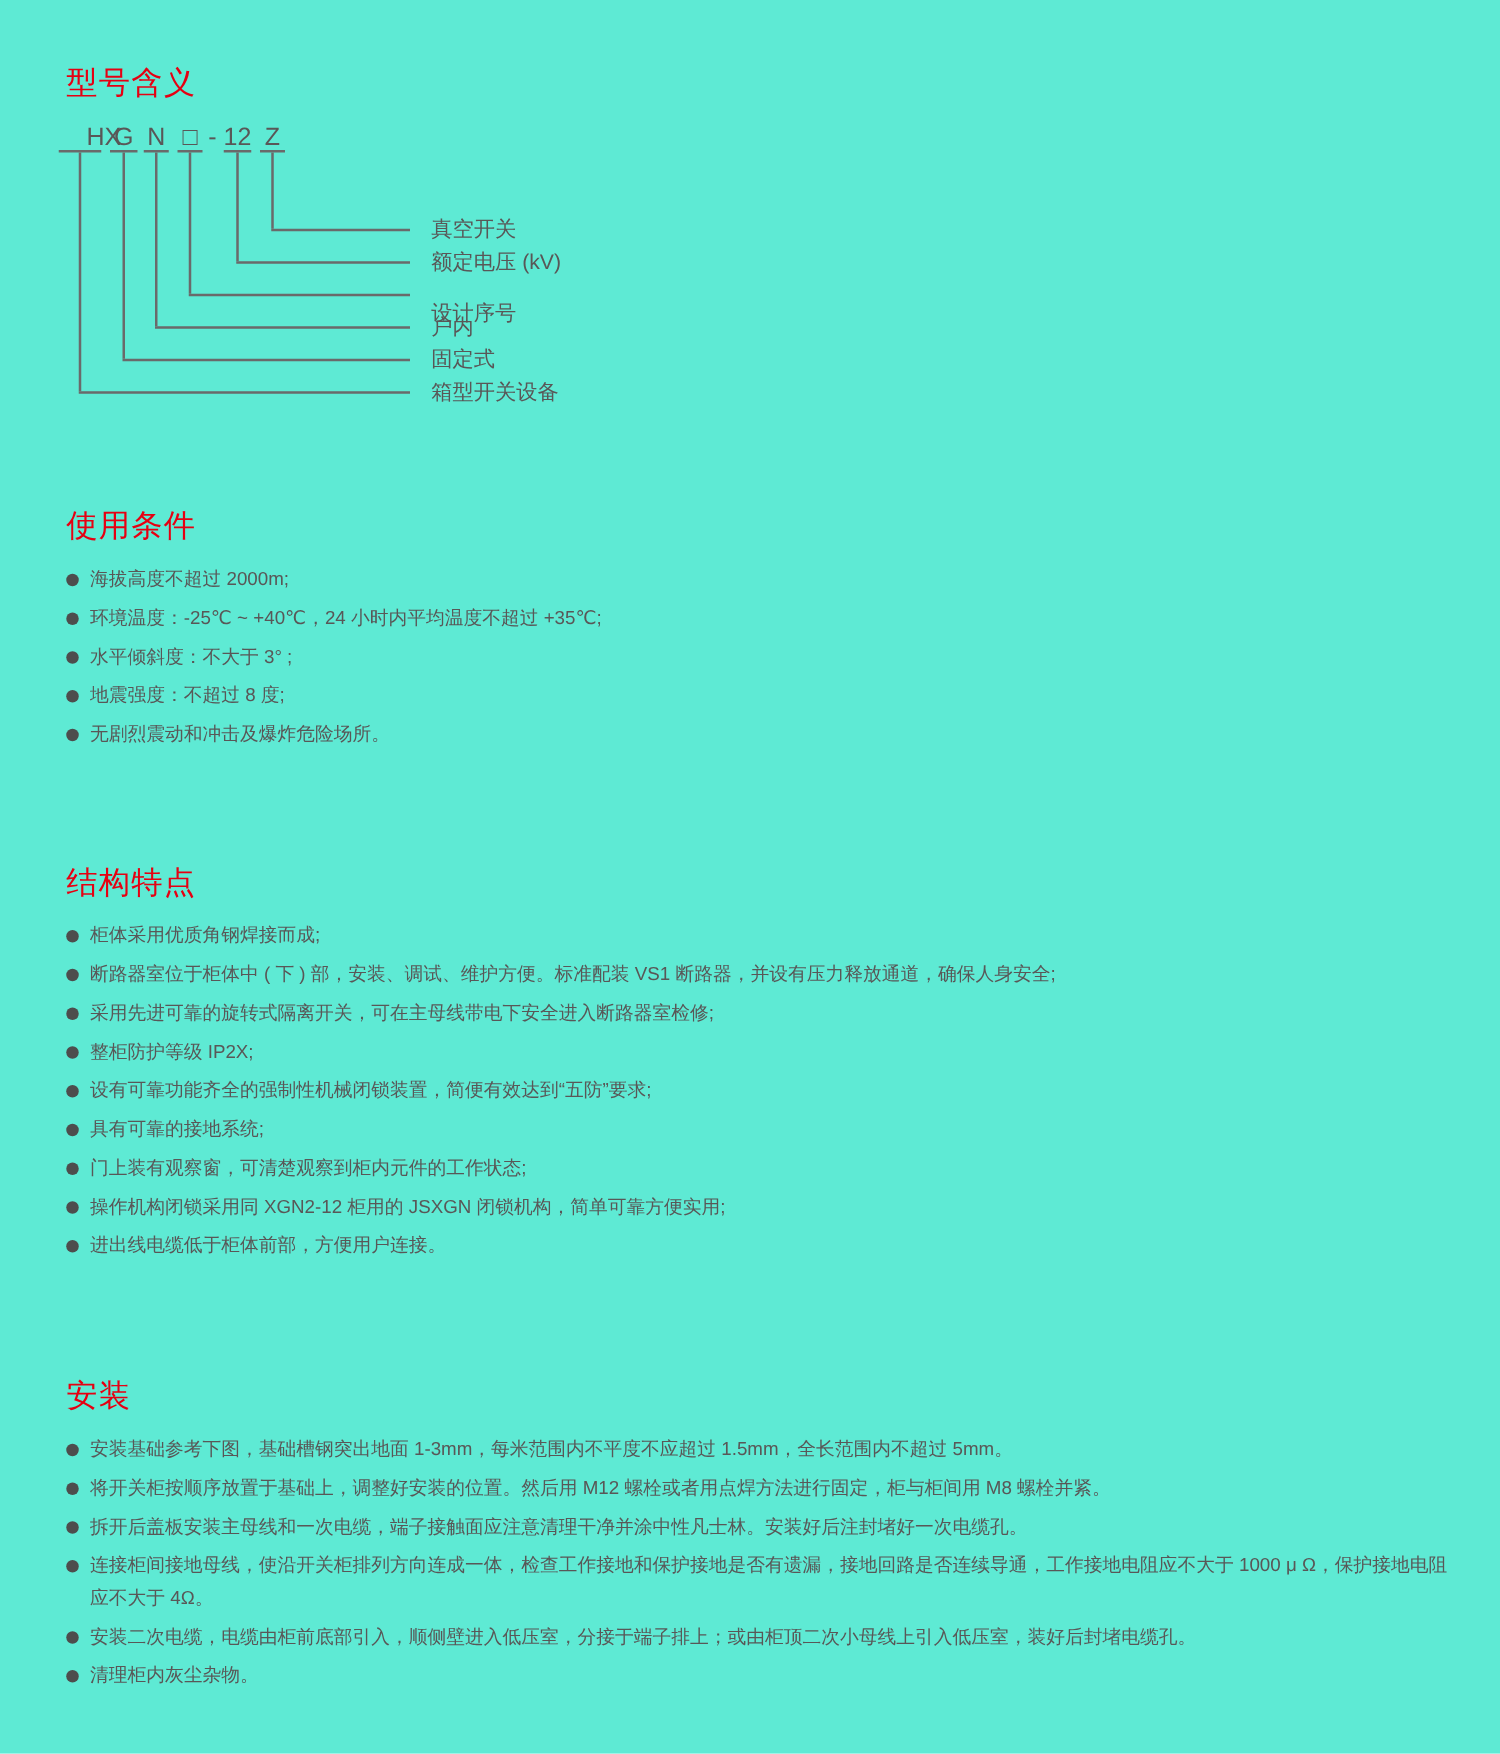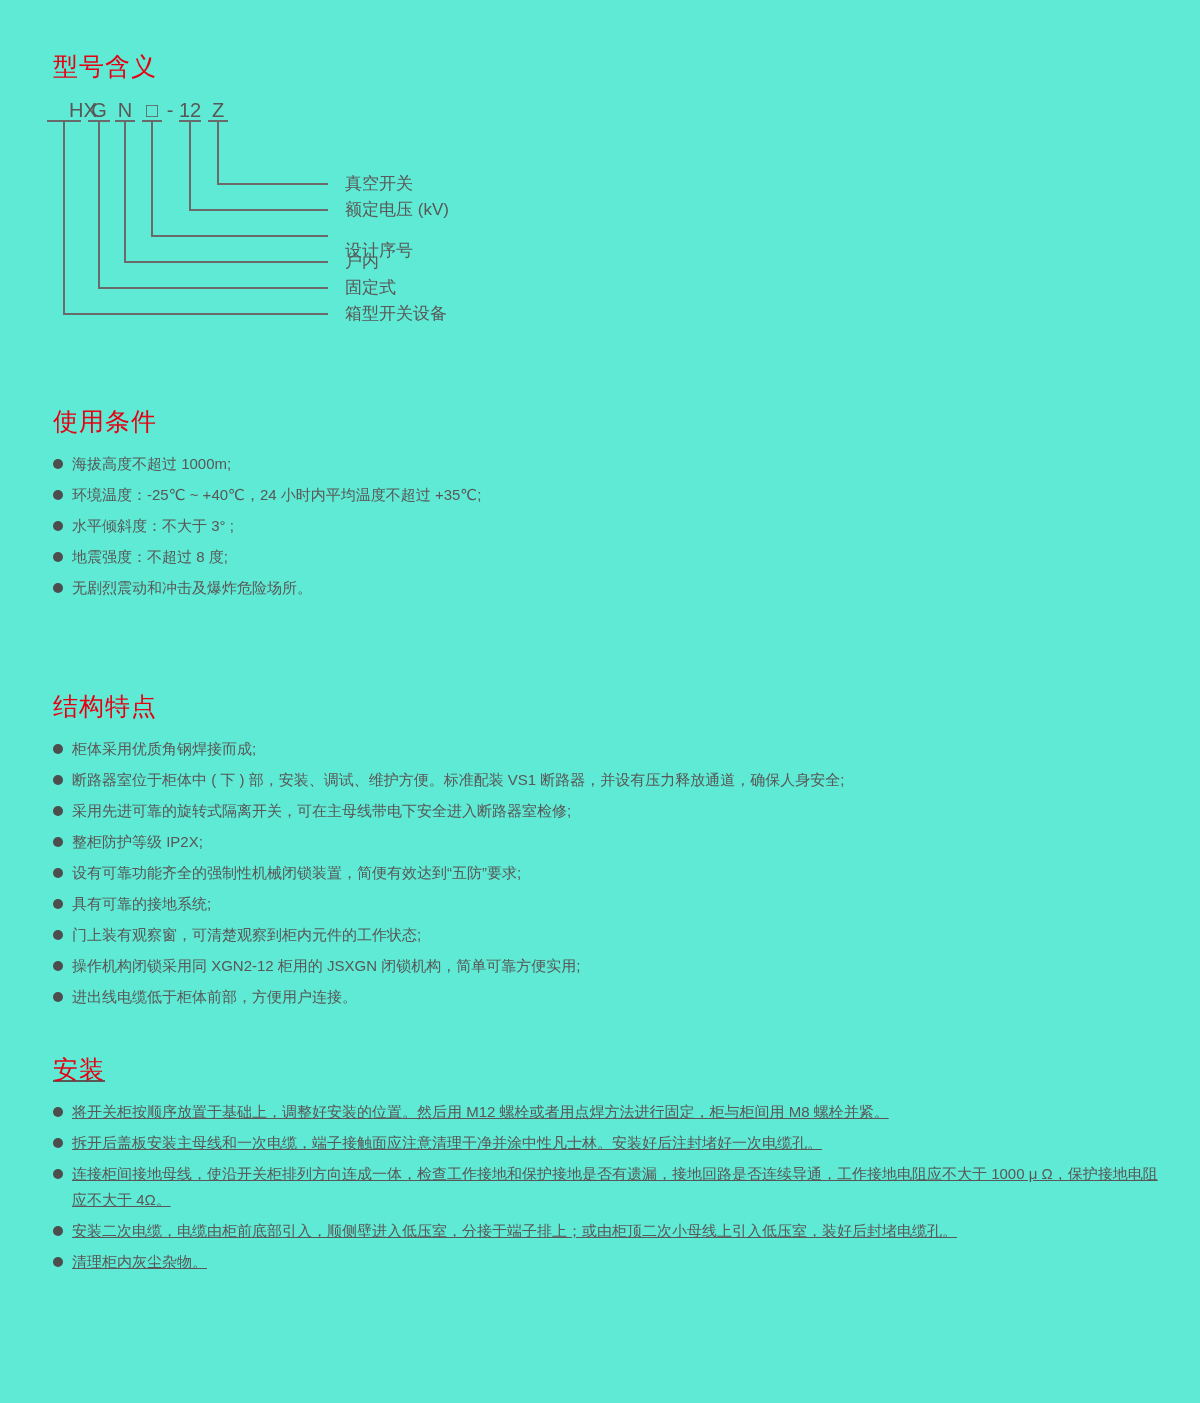--- a/index.html
+++ b/index.html
@@ -101,21 +101,21 @@
       <div class="cap" style="left: 155px; top: 20px; width: 20px;"></div>
       <div class="vline" style="left: 164px; top: 22px; height: 61px;"></div>
       <div class="hline" style="left: 164px; top: 83px; width: 111px;"></div>
       <div class="code-label" style="top: 73px;">真空开关</div>
       <div class="code-char" style="left: 117px;">-</div>
     </div>
 
   <div class="sec" style="top:408px;">
     <h2 class="section-title">使用条件</h2>
     <ul class="bullet-list" id="conditions-list">
-        <li class="bullet-item"><span class="dot"></span><span>海拔高度不超过 1000m;</span></li>
+        <li class="bullet-item"><span class="dot"></span><span>海拔高度不超过 2000m;</span></li>
         <li class="bullet-item"><span class="dot"></span><span>环境温度：-25℃ ~ +40℃，24 小时内平均温度不超过 +35℃;</span></li>
         <li class="bullet-item"><span class="dot"></span><span>水平倾斜度：不大于 3° ;</span></li>
         <li class="bullet-item"><span class="dot"></span><span>地震强度：不超过 8 度;</span></li>
         <li class="bullet-item"><span class="dot"></span><span>无剧烈震动和冲击及爆炸危险场所。</span></li>
       </ul>
   </div>
 
   <div class="sec" style="top:693px;">
     <h2 class="section-title">结构特点</h2>
     <ul class="bullet-list" id="structure-list">
@@ -124,23 +124,24 @@
         <li class="bullet-item"><span class="dot"></span><span>采用先进可靠的旋转式隔离开关，可在主母线带电下安全进入断路器室检修;</span></li>
         <li class="bullet-item"><span class="dot"></span><span>整柜防护等级 IP2X;</span></li>
         <li class="bullet-item"><span class="dot"></span><span>设有可靠功能齐全的强制性机械闭锁装置，简便有效达到“五防”要求;</span></li>
         <li class="bullet-item"><span class="dot"></span><span>具有可靠的接地系统;</span></li>
         <li class="bullet-item"><span class="dot"></span><span>门上装有观察窗，可清楚观察到柜内元件的工作状态;</span></li>
         <li class="bullet-item"><span class="dot"></span><span>操作机构闭锁采用同 XGN2-12 柜用的 JSXGN 闭锁机构，简单可靠方便实用;</span></li>
         <li class="bullet-item"><span class="dot"></span><span>进出线电缆低于柜体前部，方便用户连接。</span></li>
       </ul>
   </div>
 
-  <div class="sec" style="top:1056px;text-decoration:underline;">
+  <div class="sec" style="top:1104px;">
     <h2 class="section-title">安装</h2>
     <ul class="bullet-list" id="install-list">
+        <li class="bullet-item"><span class="dot"></span><span>安装基础参考下图，基础槽钢突出地面 1-3mm，每米范围内不平度不应超过 1.5mm，全长范围内不超过 5mm。</span></li>
         <li class="bullet-item"><span class="dot"></span><span>将开关柜按顺序放置于基础上，调整好安装的位置。然后用 M12 螺栓或者用点焊方法进行固定，柜与柜间用 M8 螺栓并紧。</span></li>
         <li class="bullet-item"><span class="dot"></span><span>拆开后盖板安装主母线和一次电缆，端子接触面应注意清理干净并涂中性凡士林。安装好后注封堵好一次电缆孔。</span></li>
         <li class="bullet-item"><span class="dot"></span><span>连接柜间接地母线，使沿开关柜排列方向连成一体，检查工作接地和保护接地是否有遗漏，接地回路是否连续导通，工作接地电阻应不大于 1000 μ Ω，保护接地电阻应不大于 4Ω。</span></li>
         <li class="bullet-item"><span class="dot"></span><span>安装二次电缆，电缆由柜前底部引入，顺侧壁进入低压室，分接于端子排上；或由柜顶二次小母线上引入低压室，装好后封堵电缆孔。</span></li>
         <li class="bullet-item"><span class="dot"></span><span>清理柜内灰尘杂物。</span></li>
       </ul>
   </div>
 
 </div>
 

